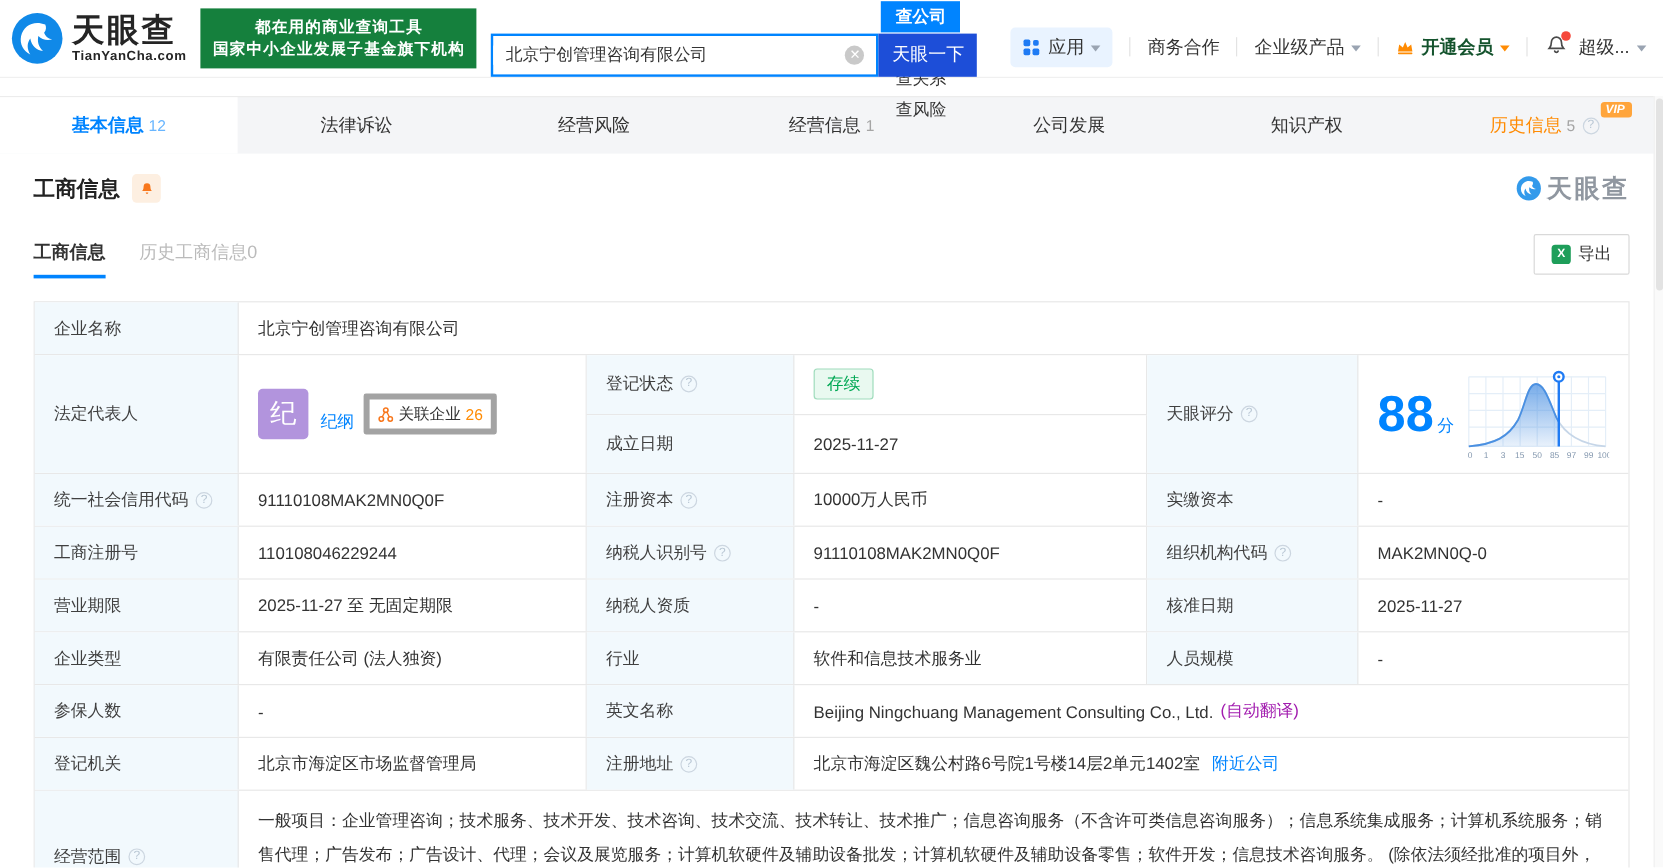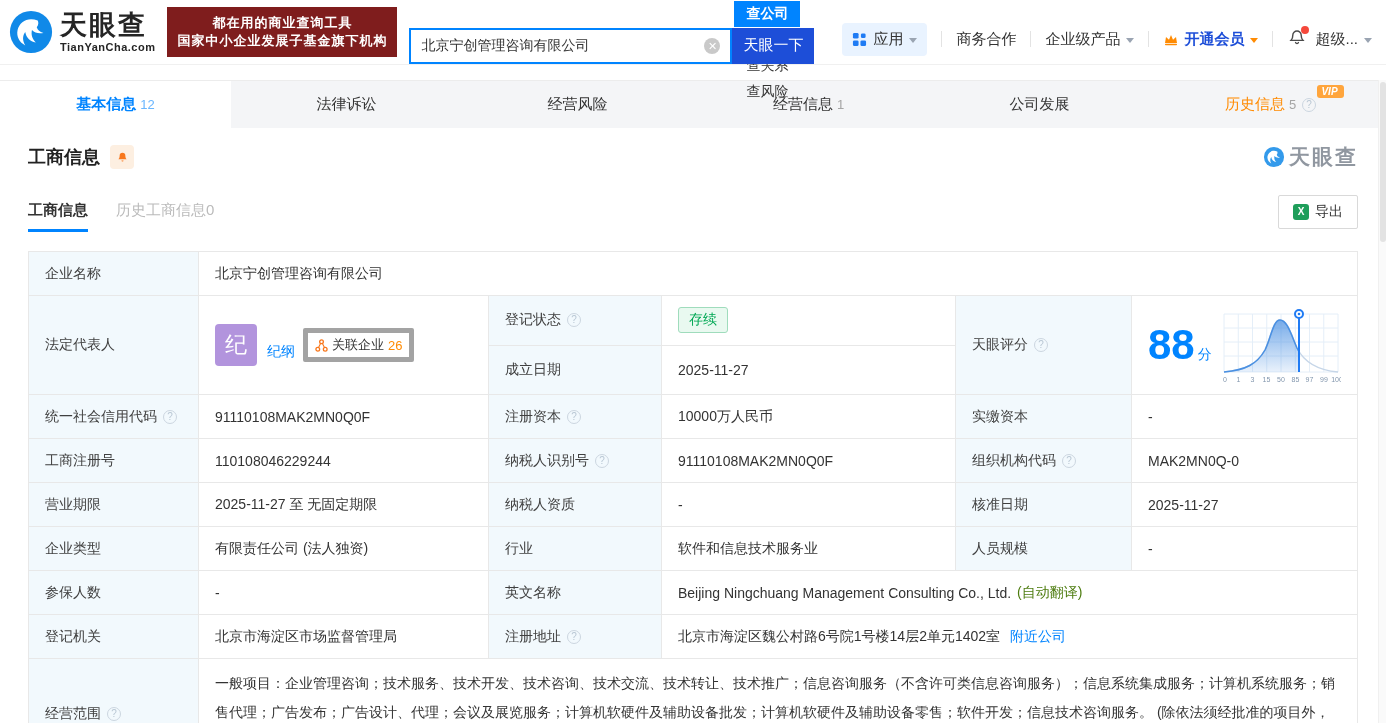--- a/index.html
+++ b/index.html
@@ -8,39 +8,39 @@
     font-family: "Liberation Sans", "DejaVu Sans", sans-serif;
     color: #333; background: #fff; font-size: 14px;
   }
   
   .header { height: 65px; display: flex; align-items: center; padding: 0 14px 0 8px; position: relative; border-bottom: 1px solid #f0f0f0; background:#fff; }
   .logo { display: flex; align-items: center; cursor: pointer; }
   .logo svg { width: 46px; height: 46px; }
   .logo-text { margin-left: 6px; }
   .logo-cn { font-size: 27px; font-weight: bold; color: #252525; letter-spacing: 2px; line-height: 1; }
   .logo-en { font-size: 11px; color: #252525; font-weight: bold; margin-top: 2px; letter-spacing: .5px; }
-  .slogan { background: #7f1d1d; color: #fff; margin-left: 12px; padding: 7px 10px; line-height: 18px; font-size: 13px; font-weight: bold; text-align: center; }
+  .slogan { background: #15803d; color: #fff; margin-left: 12px; padding: 7px 10px; line-height: 18px; font-size: 13px; font-weight: bold; text-align: center; }
   .slogan div { letter-spacing: 1px; white-space: nowrap; }
   .search-wrap { margin-left: 12px; width: 443px; }
   .search-tabs { display: flex; align-items: flex-end; height: 27px; flex-direction: column; }
   .search-tab { padding: 4px 12px; font-size: 14px; cursor: pointer; color: #333; margin-right: 14px; }
   .search-tab.active { background: #0084ff; color: #fff; font-weight: bold; }
   .search-row { display: flex; height: 36px; }
   .search-box { flex: 1; border: 2px solid #0084ff; display: flex; align-items: center; background: #fff; }
   .search-box input { flex: 1; border: none; outline: none; font-size: 14px; padding: 0 10px; color: #333; font-family: inherit; }
   .clear-ic { width: 16px; height: 16px; border-radius: 50%; background: #c9c9c9; color: #fff; font-size: 11px; line-height: 16px; text-align: center; margin-right: 10px; cursor: pointer; flex: none; }
   .search-btn { width: 82px; background: #1d4ed8; color: #fff; border: none; font-size: 15px; cursor: pointer; font-family: inherit; }
   .topnav { display: flex; align-items: center; margin-left: 28px; flex: 1; justify-content: flex-end; padding-top: 14px; }
   .nav-item { display: flex; align-items: center; font-size: 15px; color: #333; cursor: pointer; white-space: nowrap; }
   .apps-btn { background: #e9f3ff; border-radius: 4px; padding: 7px 10px; }
   .apps-btn svg { margin-right: 6px; }
   .caret { width: 0; height: 0; border-left: 4px solid transparent; border-right: 4px solid transparent; border-top: 5px solid #9aa4b2; margin-left: 6px; margin-top: 2px; }
   .caret.orange { border-top-color: #ff8b03; }
   .nav-sep { width: 1px; height: 16px; background: #e3e3e3; margin: 0 14px; }
-  .vip-link { color: #1d4ed8; font-weight: bold; justify-content: center; }
+  .vip-link { color: #14532d; font-weight: bold; justify-content: center; }
   .vip-link svg { margin-right: 5px; }
   .bell-wrap { position: relative; margin-right: 8px; cursor: pointer; }
   .bell-dot { position: absolute; top: -2px; right: -2px; width: 8px; height: 8px; background: #f5483b; border-radius: 50%; }
   
   .page-tabs { margin-top: 15px; height: 48px; display: flex; background: #f4f5f7; border-top: 1px solid #ececec; }
   .ptab { flex: 1; display: flex; align-items: center; justify-content: center; font-size: 15px; color: #333; cursor: pointer; position: relative; }
   .ptab.active { background: #fff; color: #0084ff; font-weight: bold; }
   .ptab .cnt { font-size: 13px; margin-left: 4px; color: #a5a5a5; font-weight: normal; }
   .ptab.active .cnt { color: #69b6ff; }
   .ptab.orange { color: #ff8b03; }
@@ -75,21 +75,21 @@
   .mid2 .r:first-child { border-bottom: 1px solid #e8e8e8; }
   .avatar { width: 42px; height: 42px; background: #b294dd; border-radius: 4px; color: #fff; font-size: 22px; display: flex; align-items: center; justify-content: center; cursor: pointer; flex: none; }
   .rep-name { color: #0084ff; margin-left: 10px; cursor: pointer; margin-top: 13px; }
   .rel-badge { display: flex; align-items: center; border: 5px solid #a3a3a3; border-radius: 2px; padding: 3px 7px; margin-left: 8px; font-size: 13px; cursor: pointer; background: #fff; }
   .rel-badge svg { margin-right: 4px; }
   .rel-cnt { color: #ff8b03; margin-left: 4px; }
   .status-badge { background: #e9f9f0; border: 1px solid #9fdcbc; color: #00a854; padding: 3px 10px; border-radius: 3px; font-size: 14px; }
   .score-val { font-size: 42px; font-weight: bold; color: #0084ff; line-height: 1; }
   .score-unit { font-size: 14px; color: #0084ff; margin: 18px 6px 0 3px; }
   .score-cell { justify-content: space-between; }
-  .gray-note { color: #4d7c0f; margin-left: 6px; }
+  .gray-note { color: #a21caf; margin-left: 6px; }
   .addr-link { color: #0084ff; margin-left: 10px; cursor: pointer; white-space: nowrap; }
   .scope-val { line-height: 29px; display: block; padding: 10px 16px 12px; }
   
   .scrollbar { position: absolute; top: 80px; right: 0; bottom: 0; width: 8px; background: #fafafa; border-left: 1px solid #f0f0f0; }
   .scroll-thumb { width: 6px; height: 160px; background: #e3e3e3; border-radius: 3px; margin: 2px auto 0; }
 </style>
 </head>
 <body>
 
 <div class="header">
@@ -176,20 +176,23 @@
   </div>
   <div class="ptab">
     <span>经营风险</span>
   </div>
   <div class="ptab">
     <span>经营信息</span>
     <span class="cnt">1</span>
   </div>
   <div class="ptab">
     <span>公司发展</span>
+  </div>
+  <div class="ptab">
+    <span>知识产权</span>
   </div>
   <div class="ptab orange">
     <span class="vip-badge">VIP</span>
     <span>历史信息</span>
     <span class="cnt">5</span>
     <span class="help-ic">?</span>
   </div>
 </div>
 
 <div class="content">

